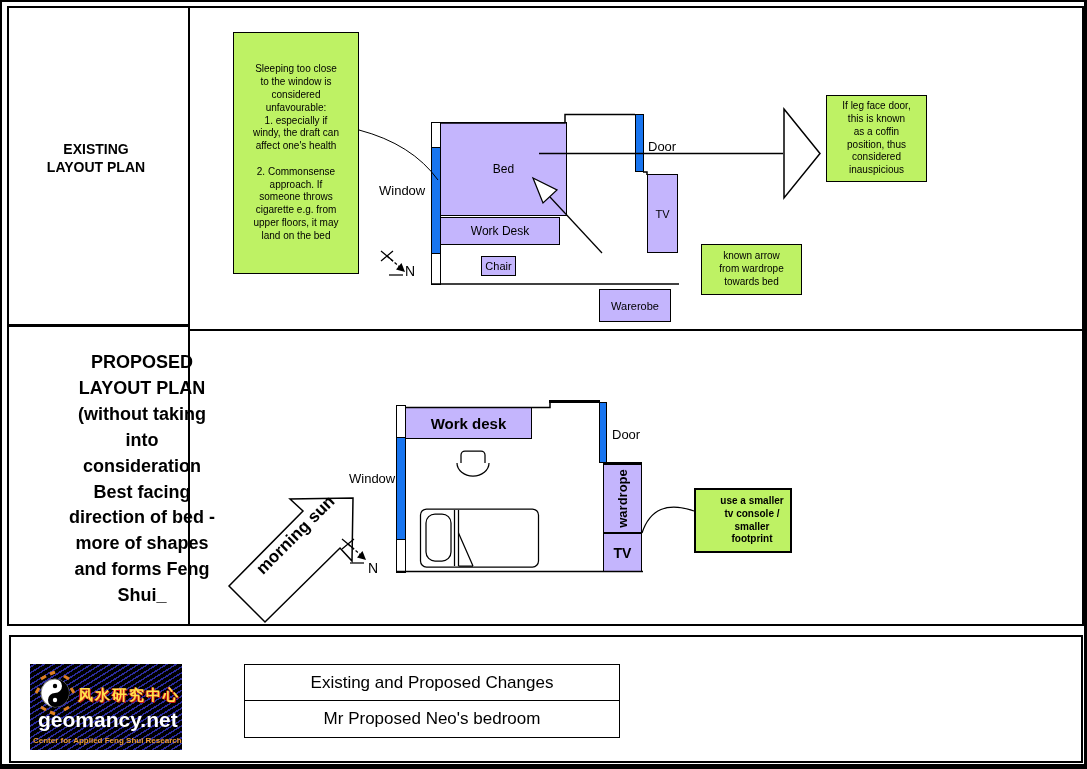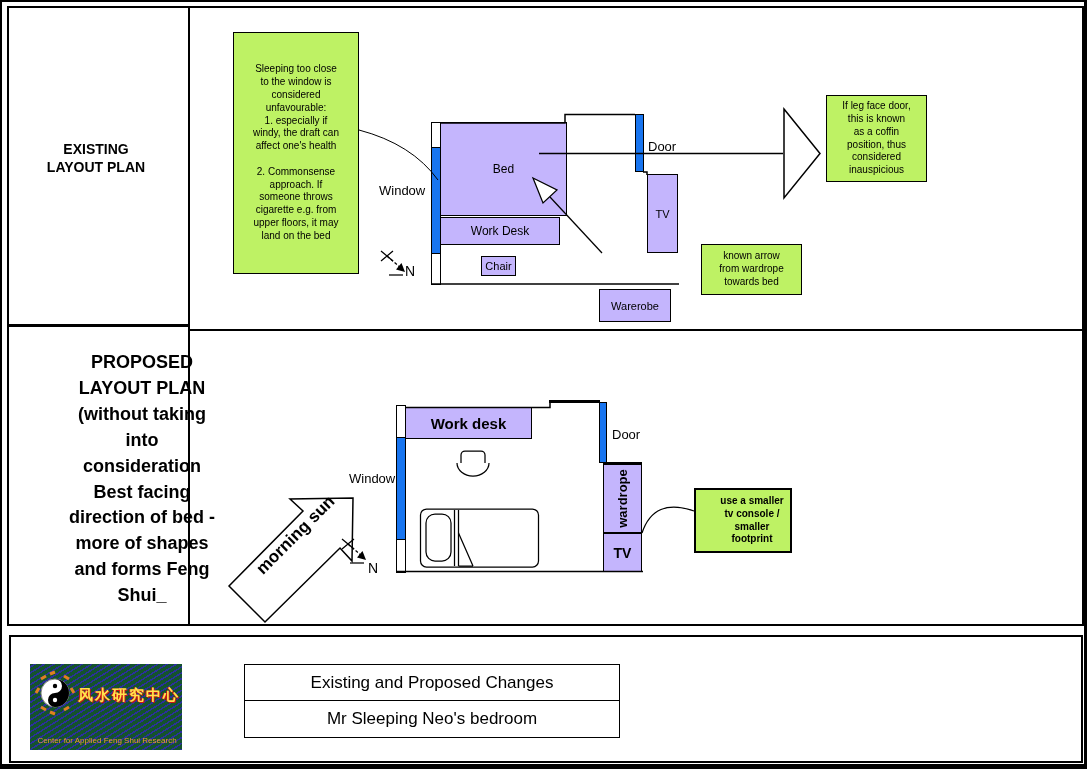--- a/index.html
+++ b/index.html
@@ -61,27 +61,27 @@
   .lbl-p-window { left:347px; top:469px; }
   .lbl-p-door   { left:610px; top:425px; }
   .lbl-p-n      { left:366px; top:558px; font-size:14px; }
   .lbl-sun { left:245px; top:531px; width:84px; text-align:center; font-size:17px; font-weight:bold;
              line-height:1.05; transform:rotate(-45deg); }
 
   
   .overlay { position:absolute; left:0; top:0; pointer-events:none; }
 
   
-  .logo { position:absolute; left:28px; top:662px; width:152px; height:86px; background:#14532d; overflow:hidden; }
+  .logo { position:absolute; left:28px; top:662px; width:152px; height:86px; background:#000000; overflow:hidden; }
   .logo-stripes { position:absolute; inset:0;
     background:repeating-linear-gradient(-32deg, rgba(45,45,165,0.95) 0 1.5px, rgba(0,0,0,0) 1.5px 5px); }
   .logo-cn { position:absolute; left:48px; top:22px; font-size:15px; font-weight:bold; letter-spacing:2px;
              color:#FFE34D; text-shadow:1px 1px 0 #C81414, -1px 0 0 #C81414; white-space:nowrap; }
   .logo-domain { position:absolute; left:8px; top:44px; font-size:21px; font-weight:bold; color:#fff; white-space:nowrap; }
-  .logo-caption { position:absolute; left:3px; top:72px; width:148px; font-size:8px; font-weight:normal; color:#EE9C33;
+  .logo-caption { position:absolute; left:3px; top:72px; width:148px; font-size:8px; font-weight:bold; color:#EE9C33;
                   text-align:center; white-space:nowrap; }
   .titlebox { position:absolute; left:242px; top:662px; width:376px; height:74px; border:1.5px solid #000; box-sizing:border-box; }
   .titlerow { width:100%; height:36px; display:flex; align-items:center; justify-content:center; font-size:17px; box-sizing:border-box; }
   .titlerow.r1 { border-bottom:1.5px solid #000; }
 </style>
 </head>
 <body>
 
 <div class="page">
 
@@ -235,21 +235,22 @@
         <g stroke="#E08020" stroke-width="3" fill="none">
           <path d="M-14,-14 L-9,-17 M14,-14 L9,-17 M-14,14 L-9,17 M14,14 L9,17 M-19,0 L-16,-5 M19,0 L16,-5 M0,-21 L-5,-19 M0,21 L-5,19"></path>
         </g>
         <circle r="14" fill="#fff" stroke="#888" stroke-width="1"></circle>
         <path d="M0,-14 A14,14 0 0 1 0,14 A7,7 0 0 1 0,0 A7,7 0 0 0 0,-14 Z" fill="#000"></path>
         <circle cy="-7" r="2.2" fill="#000"></circle>
         <circle cy="7" r="2.2" fill="#fff"></circle>
       </g>
     </svg>
     <div class="logo-cn">风水研究中心</div>
+    <div class="logo-domain">geomancy.net</div>
     <div class="logo-caption">Center for Applied Feng Shui Research</div>
   </div>
 
   <div class="titlebox">
     <div class="titlerow r1">Existing and Proposed Changes</div>
-    <div class="titlerow">Mr Sleeping Neo's bedroom</div>
+    <div class="titlerow">Mr Proposed Neo's bedroom</div>
   </div>
 
 </div>
 
 </body></html>

